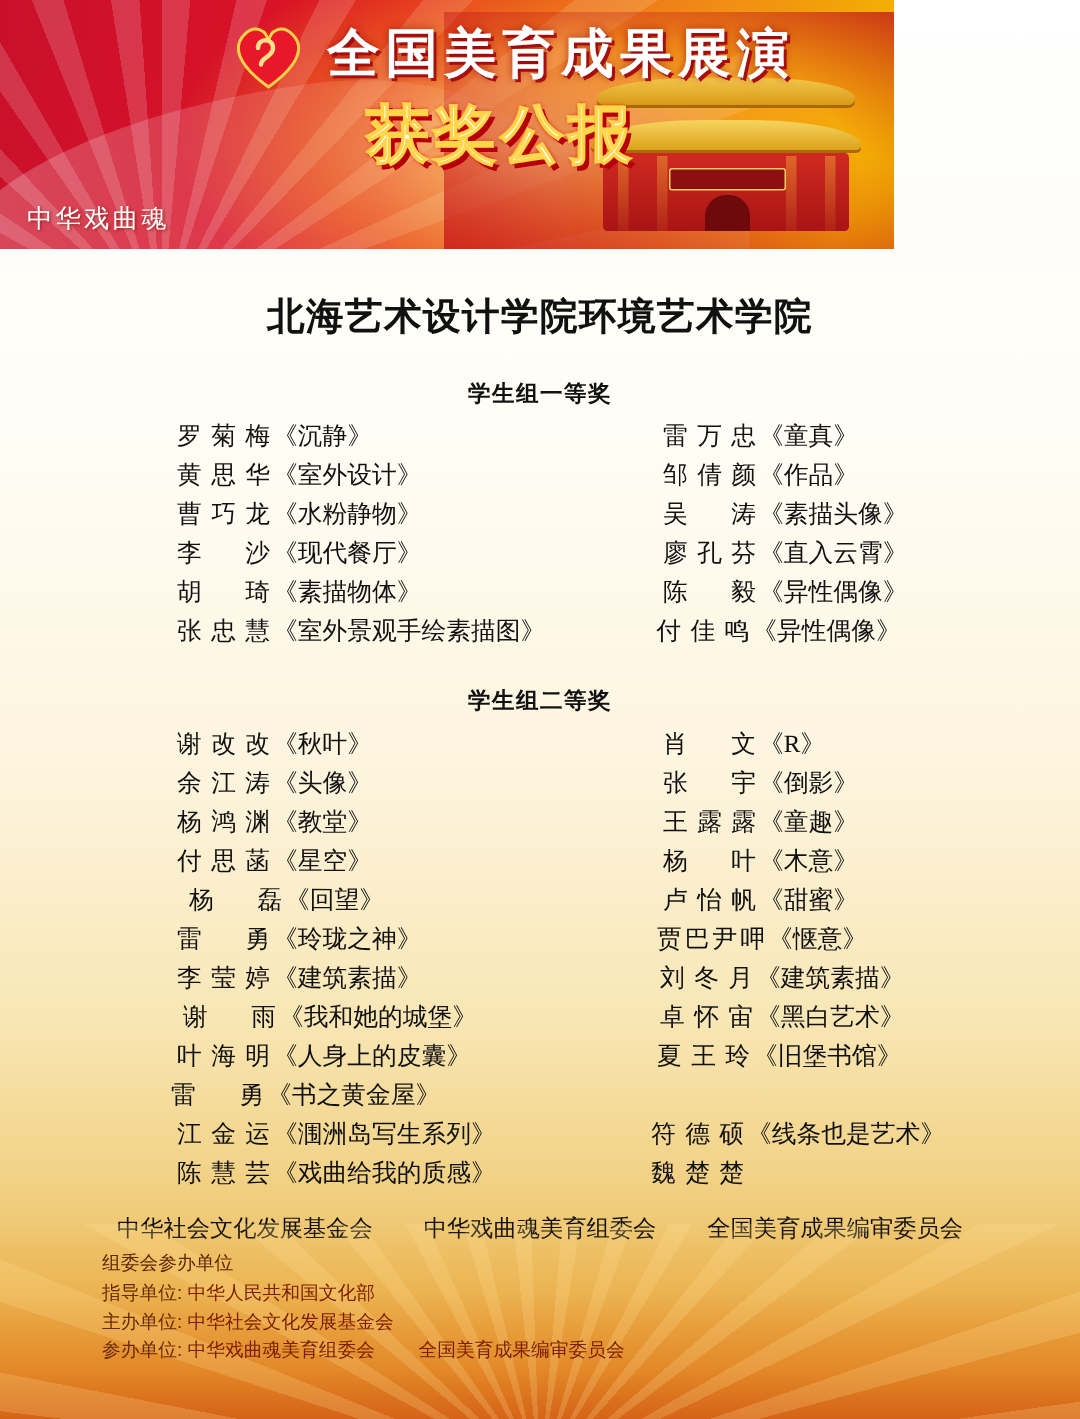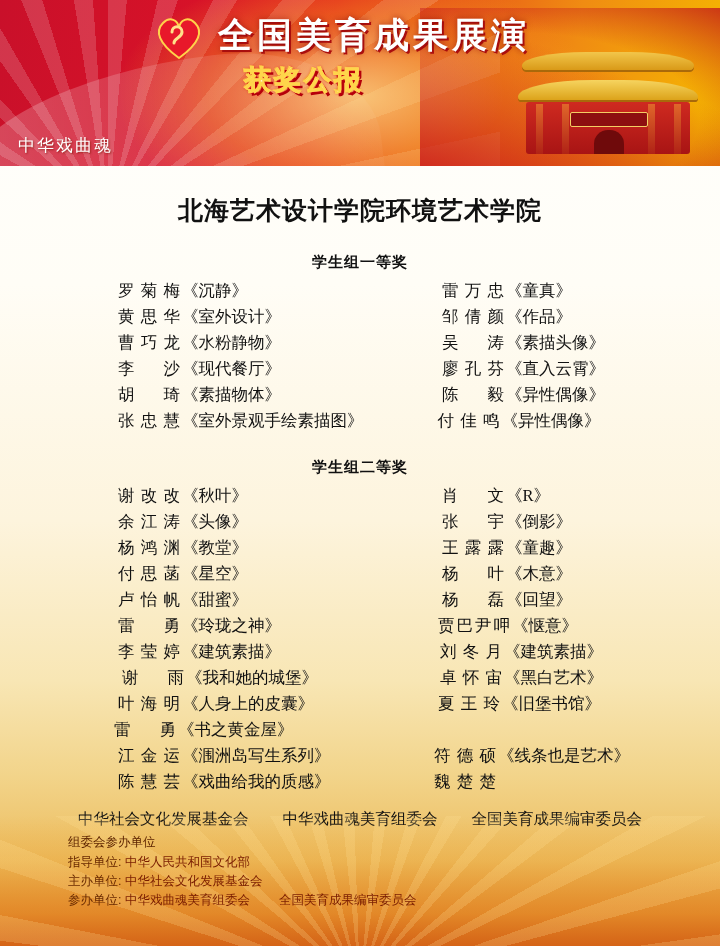--- a/index.html
+++ b/index.html
@@ -25,21 +25,21 @@
         #f2d48a 82%,
         #edbf63 90%,
         #e8a93f 96%,
         #e49a2a 100%);
     overflow: hidden;
   }
 
   
   .banner {
     position: relative;
-    width: 720px;
+    width: 596px;
     height: 166px;
     overflow: hidden;
     background: linear-gradient(100deg, #c9102a 0%, #d81228 28%, #e2231f 45%, #e85b18 62%, #f08c12 78%, #f5b800 100%);
   }
   .banner-rays {
     position: absolute;
     left: -60px;
     top: -130px;
     width: 560px;
     height: 460px;
@@ -146,21 +146,21 @@
     font-family: "Liberation Sans", "DejaVu Sans", sans-serif;
   }
   .banner-sub-wrap {
     position: absolute;
     left: 244px;
     top: 62px;
     width: 230px;
     height: 50px;
   }
   .banner-sub {
-    font-size: 27px;
+    font-size: 42px;
     font-weight: bold;
     letter-spacing: 3px;
     color: #ffffff;
     font-family: "Liberation Sans", "DejaVu Sans", sans-serif;
     text-shadow:
       0 0 3px #d8000d,
       3px 3px 0 #b3000b,
       -1px -1px 0 #ffd34d;
     -webkit-text-stroke: 1px #ffd54a;
   }
@@ -410,27 +410,27 @@
         <div class="award-cell left">
           <span class="nm">付思菡</span>
           <span class="wk">《星空》</span>
         </div>
         <div class="award-cell right">
           <span class="nm">杨 叶</span>
           <span class="wk">《木意》</span>
         </div>
       </div>
       <div class="award-row">
+        <div class="award-cell right">
+          <span class="nm">杨 磊</span>
+          <span class="wk">《回望》</span>
+        </div>
         <div class="award-cell left">
           <span class="nm">卢怡帆</span>
           <span class="wk">《甜蜜》</span>
-        </div>
-        <div class="award-cell right">
-          <span class="nm">杨 磊</span>
-          <span class="wk">《回望》</span>
         </div>
       </div>
       <div class="award-row">
         <div class="award-cell left">
           <span class="nm">雷 勇</span>
           <span class="wk">《玲珑之神》</span>
         </div>
         <div class="award-cell right" style="padding-left:78px;">
           <span class="nm" style="min-width:72px;">贾巴尹呷</span>
           <span class="wk">《惬意》</span>

